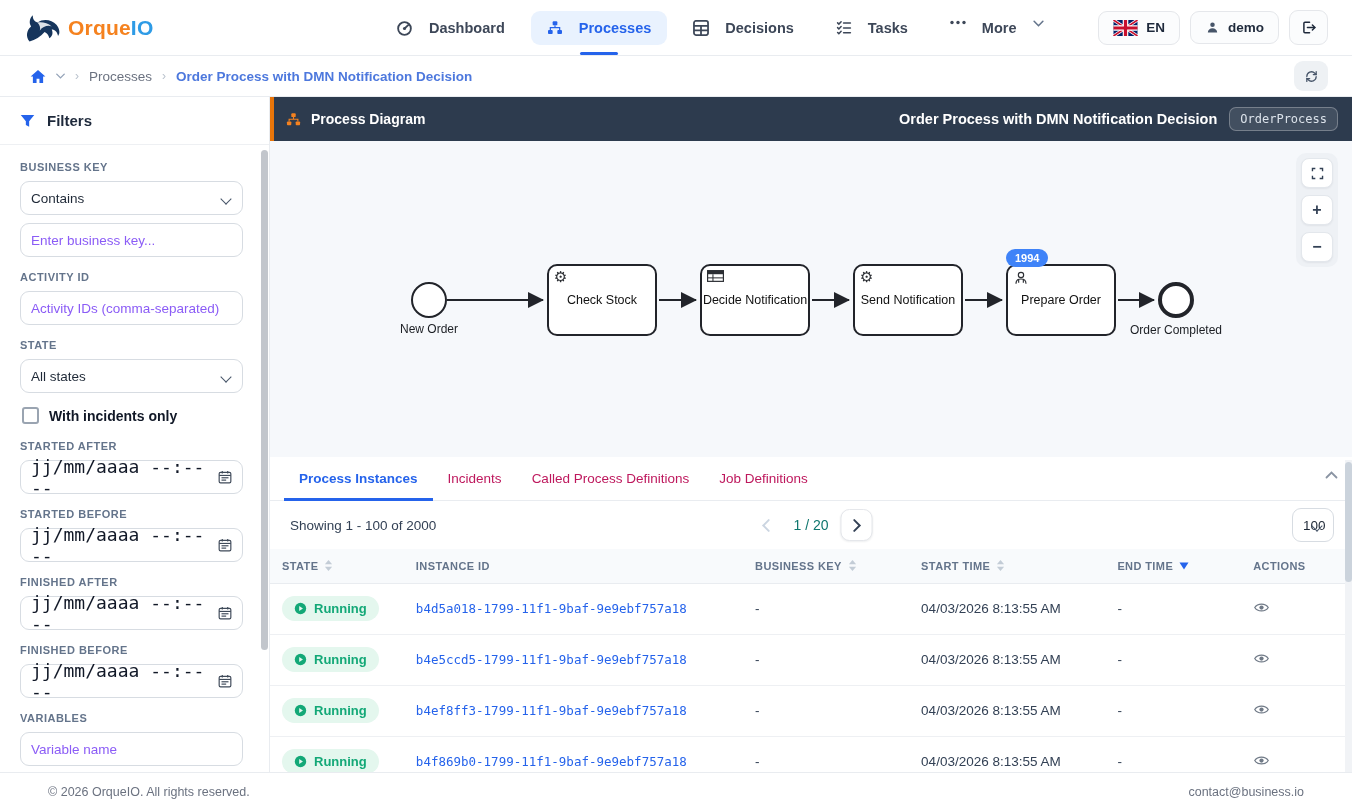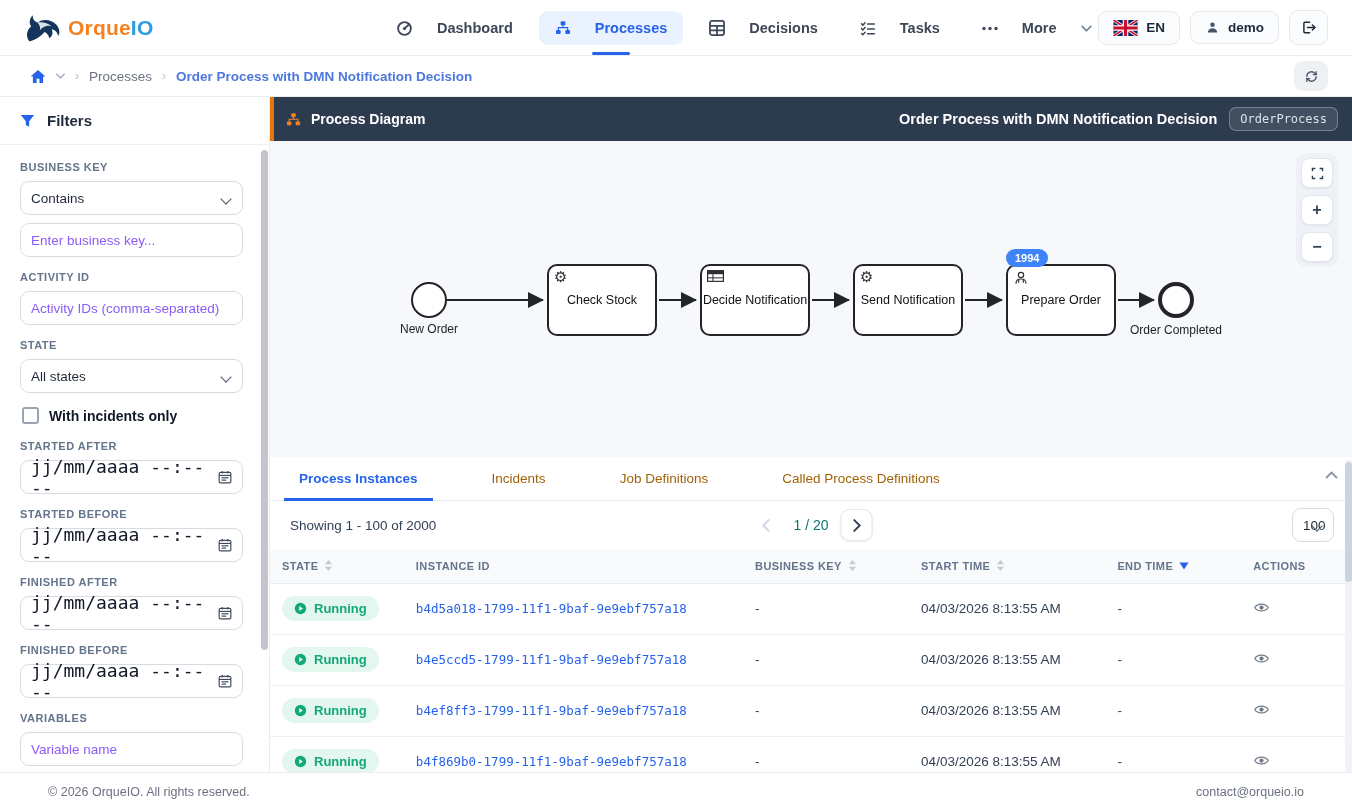--- a/index.html
+++ b/index.html
@@ -8,21 +8,21 @@
   svg { display:block; }
 
   
   .navbar { height:56px; display:flex; align-items:center; justify-content:space-between; padding:0 24px; border-bottom:1px solid #e9ecf0; background:#fff; position:relative; z-index:30; }
   .nav-left { display:flex; align-items:center; gap:8px; }
   .logo { display:flex; align-items:center; gap:6px; cursor:pointer; }
   .logo-text { font-size:21px; font-weight:700; letter-spacing:.2px; }
   .logo-text .t1 { color:#f5821f; }
   .logo-text .t2 { color:#2e9be6; }
   .nav-items { display:flex; align-items:center; gap:10px; position:absolute; left:380px; top:0; height:56px; }
-  .nav-item { display:flex; align-items:center; gap:24px; padding:9px 16px; border-radius:9px; color:#3d4758; font-weight:600; font-size:14.5px; cursor:pointer; position:relative; }
+  .nav-item { display:flex; gap:16px; padding:9px 16px; border-radius:9px; color:#3d4758; font-weight:600; font-size:14.5px; cursor:pointer; position:relative; }
   .nav-item .nicon { color:#3d4758; }
   .nav-item.active { background:#e9f2fe; color:#2563eb; }
   .nav-item.active .nicon { color:#2563eb; }
   .nav-item.active::after { content:""; position:absolute; bottom:-10px; left:50%; transform:translateX(-50%); width:38px; height:3px; border-radius:2px; background:#2563eb; }
   .nav-right { display:flex; align-items:center; gap:10px; }
   .pill-btn { display:flex; align-items:center; gap:8px; border:1px solid #e5e7eb; background:#fbfcfd; border-radius:9px; padding:8px 14px; font-weight:700; font-size:13.5px; color:#1e293b; cursor:pointer; }
   .icon-btn { border:1px solid #e5e7eb; background:#fbfcfd; border-radius:9px; padding:8px 10px; cursor:pointer; display:flex; align-items:center; }
 
   
   .breadcrumb-bar { height:41px; display:flex; align-items:center; justify-content:space-between; padding:0 24px 0 30px; border-bottom:1px solid #e9ecf0; background:#fff; position:relative; z-index:29; }
@@ -66,22 +66,22 @@
   .task-icon { position:absolute; top:4px; left:5px; }
   .gear-glyph { font-family:"DejaVu Sans",sans-serif; font-size:15px; line-height:1; color:#2b2e33; }
   .bpmn-event { position:absolute; width:36px; height:36px; border-radius:50%; background:#fff; border:2px solid #22242a; }
   .bpmn-event.end { border-width:4px; }
   .bpmn-label { position:absolute; font-size:12px; color:#1b1e23; text-align:center; width:120px; }
   .count-badge { position:absolute; background:#3f83f8; color:#fff; font-weight:700; font-size:11px; padding:3px 9px; border-radius:10px; z-index:3; }
   .diagram-controls { position:absolute; top:12px; right:14px; display:flex; flex-direction:column; gap:7px; background:#eef1f5; padding:5px; border-radius:10px; }
   .dc-btn { width:32px; height:30px; background:#fff; border:1px solid #e3e7ec; border-radius:8px; box-shadow:0 1px 2px rgba(16,24,40,.06); display:flex; align-items:center; justify-content:center; cursor:pointer; font-size:16px; color:#334155; font-weight:600; }
 
   
-  .tabs-row { height:44px; display:flex; align-items:flex-end; border-bottom:1px solid #e9ecf0; padding:0 14px; position:relative;gap:44px; }
-  .tab { padding:12px 15px; font-size:13.5px; color:#a16207; cursor:pointer; border-bottom:3px solid transparent; margin-bottom:-1px; }
+  .tabs-row { height:44px; display:flex; align-items:flex-end; border-bottom:1px solid #e9ecf0; padding:0 14px; position:relative; }
+  .tab { padding:12px 15px; font-size:13.5px; color:#be185d; cursor:pointer; border-bottom:3px solid transparent; margin-bottom:-1px; }
   .tab.active { color:#2563eb; font-weight:600; border-bottom-color:#2563eb; }
   .collapse-btn { position:absolute; right:14px; top:14px; color:#8a94a3; cursor:pointer; }
 
   
   .pagination-row { height:48px; display:flex; align-items:center; padding:0 20px; position:relative; }
   .page-summary { font-size:13.5px; color:#334155; }
   .page-center { position:absolute; left:50%; transform:translateX(-50%); display:flex; align-items:center; gap:12px; }
   .pg-btn { width:32px; height:32px; border-radius:9px; display:flex; align-items:center; justify-content:center; cursor:pointer; background:#fff; border:1px solid #e5e7eb; box-shadow:0 1px 2px rgba(16,24,40,.07); }
   .pg-btn.disabled { border:none; box-shadow:none; background:transparent; cursor:default; }
   .page-indicator { font-size:14px; color:#0f766e; }
@@ -463,22 +463,22 @@
           </span>
         </div>
         <div class="dc-btn">+</div>
         <div class="dc-btn">−</div>
       </div>
     </div>
 
     <div class="tabs-row">
       <div class="tab active">Process Instances</div>
       <div class="tab">Incidents</div>
+      <div class="tab">Called Process Definitions</div>
       <div class="tab">Job Definitions</div>
-      <div class="tab">Called Process Definitions</div>
       <span class="collapse-btn">
         <svg width="13" height="8" viewBox="0 0 12 8">
             <path d="M1 6.5 L6 1.5 L11 6.5" fill="none" stroke="#8a94a3" stroke-width="1.8" stroke-linecap="round"></path>
           </svg>
       </span>
     </div>
 
     <div class="pagination-row">
       <span class="page-summary">Showing 1 - 100 of 2000</span>
       <div class="page-center">
@@ -648,14 +648,14 @@
     </div>
   </section>
 </div>
 
 <div class="main-scrollbar">
     <div class="thumb"></div>
   </div>
 
 <footer class="footer">
   <span>© 2026 OrqueIO. All rights reserved.</span>
-  <span>contact@orqueio.io</span>
+  <span>contact@business.io</span>
 </footer>
 
 </body></html>

